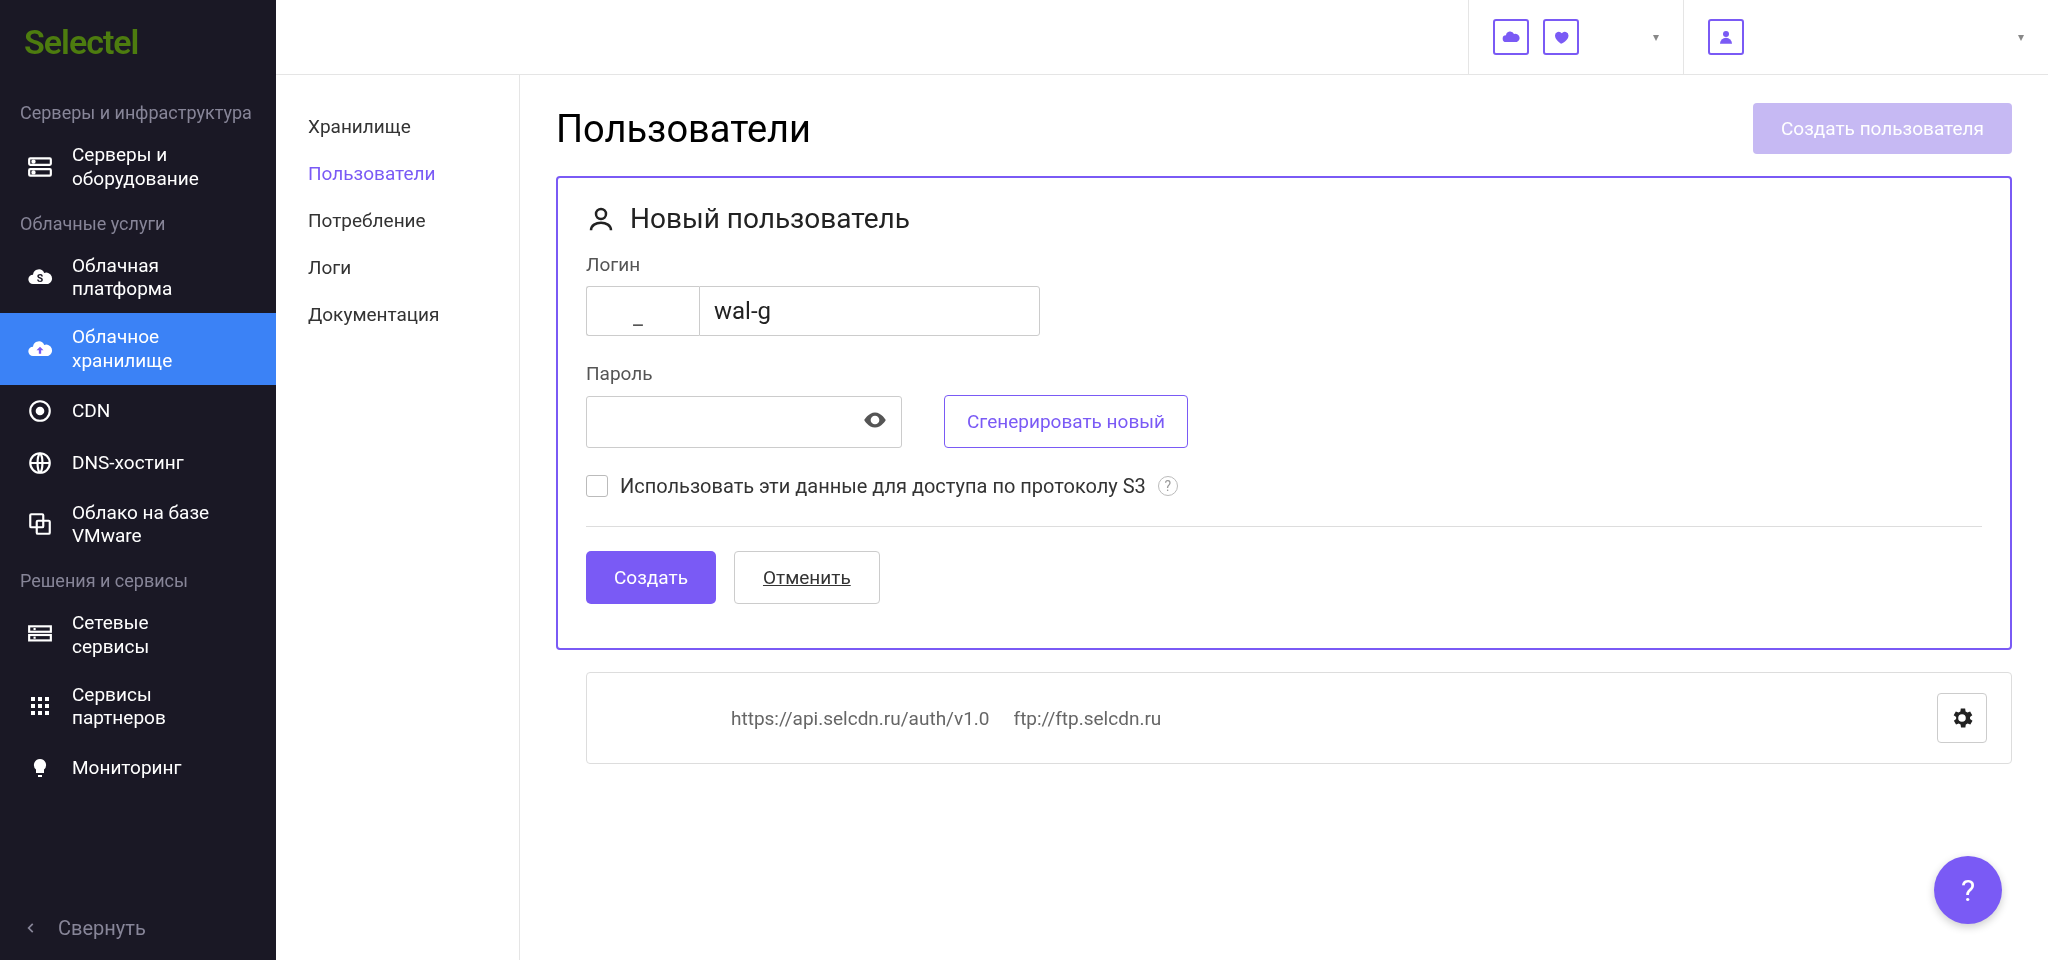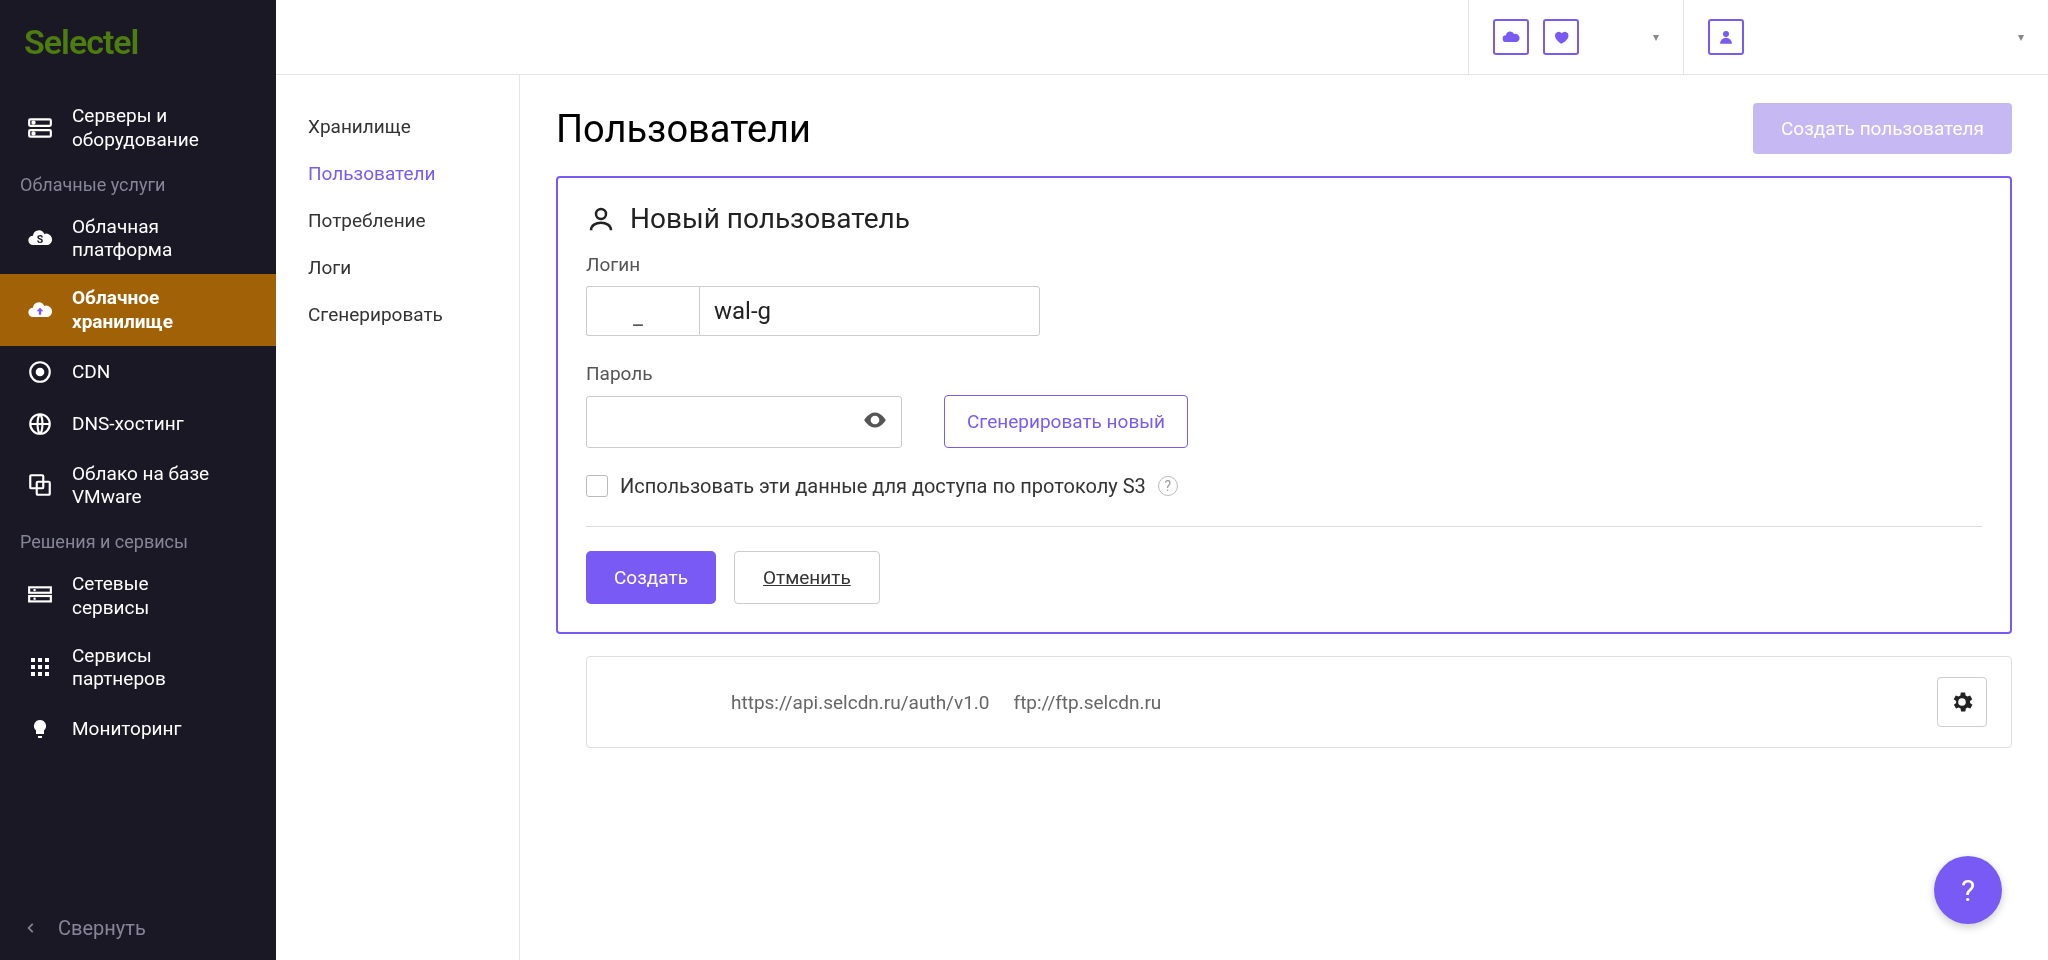--- a/index.html
+++ b/index.html
@@ -4,21 +4,21 @@
 <style>
 * { margin: 0; padding: 0; box-sizing: border-box; font-family: -apple-system, BlinkMacSystemFont, "Segoe UI", Roboto, Arial, sans-serif; }
 html, body { width: 2048px; height: 960px; overflow: hidden; background: #fff; }
 .app { display: flex; width: 100%; height: 100%; }
 
 
 .sidebar { width: 276px; background: #1a1825; color: #fff; display: flex; flex-direction: column; position: relative; }
 .logo { padding: 22px 24px 30px 24px; font-size: 34px; font-weight: 600; letter-spacing: -1px; color: #4d7c0f; }
 .sb-section-label { padding: 10px 20px 8px 20px; font-size: 18px; color: #878598; font-weight: 400; }
 .sb-item { display: flex; align-items: center; padding: 12px 26px; cursor: pointer; color: #fff; font-size: 19px; line-height: 1.25; }
-.sb-item.active { background: #a16207; font-weight: bold; }
+.sb-item.active { background: #3b82f6; }
 .sb-icon { width: 28px; height: 28px; flex-shrink: 0; margin-right: 18px; display: flex; align-items: center; justify-content: center; }
 .sb-text { flex: 1; white-space: pre-line; }
 .sb-footer { position: absolute; bottom: 0; left: 0; right: 0; display: flex; align-items: center; padding: 20px 24px; color: #878598; font-size: 20px; cursor: pointer; }
 .sb-footer .chev { margin-right: 20px; }
 
 
 .main-wrap { flex: 1; display: flex; flex-direction: column; }
 .header { height: 75px; border-bottom: 1px solid #e5e5e5; display: flex; align-items: stretch; justify-content: flex-end; }
 .hdr-group { display: flex; align-items: center; padding: 0 24px; border-left: 1px solid #e5e5e5; }
 .hdr-iconbtn { width: 36px; height: 36px; border: 2px solid #7a5af5; border-radius: 3px; display: flex; align-items: center; justify-content: center; margin-right: 14px; color: #7a5af5; cursor: pointer; }
@@ -30,21 +30,21 @@
 .subnav { width: 244px; border-right: 1px solid #e5e5e5; padding: 28px 0; }
 .subnav-item { padding: 12px 32px; font-size: 19px; color: #333; cursor: pointer; }
 .subnav-item.active { color: #7a5af5; }
 
 .content { flex: 1; padding: 28px 36px; position: relative; }
 .page-head { display: flex; align-items: center; justify-content: space-between; margin-bottom: 22px; }
 .page-title { font-size: 38px; font-weight: 400; color: #000; }
 .btn-create-user { background: #c6b9f3; color: #fff; border: none; border-radius: 4px; padding: 14px 28px; font-size: 19px; cursor: pointer; }
 
 
-.card { border: 2px solid #7a5af5; border-radius: 4px; padding: 24px 28px 28px 28px; margin-bottom: 22px; }
+.card { border: 2px solid #7a5af5; border-radius: 4px; padding: 24px 28px 44px 28px; margin-bottom: 22px; }
 .card-head { display: flex; align-items: center; font-size: 28px; margin-bottom: 18px; color: #222; }
 .card-head svg { margin-right: 14px; }
 .fld-label { font-size: 19px; color: #555; margin-bottom: 10px; }
 .login-row { display: flex; width: 454px; margin-bottom: 26px; }
 .login-prefix { width: 140px; border: 1px solid #ccc; border-right: none; border-radius: 3px 0 0 3px; display: flex; align-items: flex-end; justify-content: center; padding: 8px 0 6px 0; font-size: 22px; color: #555; letter-spacing: 10px; }
 .login-input { flex: 1; border: 1px solid #ccc; border-radius: 0 3px 3px 0; padding: 10px 14px; font-size: 24px; color: #222; outline: none; }
 .pwd-row { display: flex; align-items: center; gap: 42px; margin-bottom: 26px; }
 .pwd-input-wrap { position: relative; width: 316px; }
 .pwd-input { width: 100%; border: 1px solid #ccc; border-radius: 3px; padding: 12px 48px 12px 14px; font-size: 20px; outline: none; height: 52px; }
 .pwd-eye { position: absolute; right: 14px; top: 50%; transform: translateY(-50%); cursor: pointer; color: #666; }
@@ -67,20 +67,21 @@
 .fab { position: fixed; right: 46px; bottom: 36px; width: 68px; height: 68px; border-radius: 50%; background: #7a5af5; color: #fff; font-size: 30px; display: flex; align-items: center; justify-content: center; cursor: pointer; box-shadow: 0 3px 8px rgba(0,0,0,0.2); }
 </style>
 </head>
 <body>
 
 <div class="app">
 
   <nav class="sidebar">
     <div class="logo">Selectel</div>
 
+    <div class="sb-section-label">Серверы и инфраструктура</div>
     <div class="sb-item">
       <span class="sb-icon">
         <svg width="26" height="26" viewBox="0 0 24 24" fill="none" stroke="#fff" stroke-width="2">
             <rect x="2" y="4" width="20" height="6" rx="1"></rect>
             <rect x="2" y="14" width="20" height="6" rx="1"></rect>
             <circle cx="6" cy="7" r="1" fill="#fff"></circle>
             <circle cx="6" cy="17" r="1" fill="#fff"></circle>
           </svg>
       </span>
       <span class="sb-text">Серверы и
@@ -213,21 +214,21 @@
       </div>
     </header>
 
     <div class="body">
 
       <aside class="subnav">
         <div class="subnav-item">Хранилище</div>
         <div class="subnav-item active">Пользователи</div>
         <div class="subnav-item">Потребление</div>
         <div class="subnav-item">Логи</div>
-        <div class="subnav-item">Сгенерировать</div>
+        <div class="subnav-item">Документация</div>
       </aside>
 
       <main class="content">
         <div class="page-head">
           <h1 class="page-title">Пользователи</h1>
           <button class="btn-create-user">Создать пользователя</button>
         </div>
 
         <section class="card">
           <div class="card-head">

